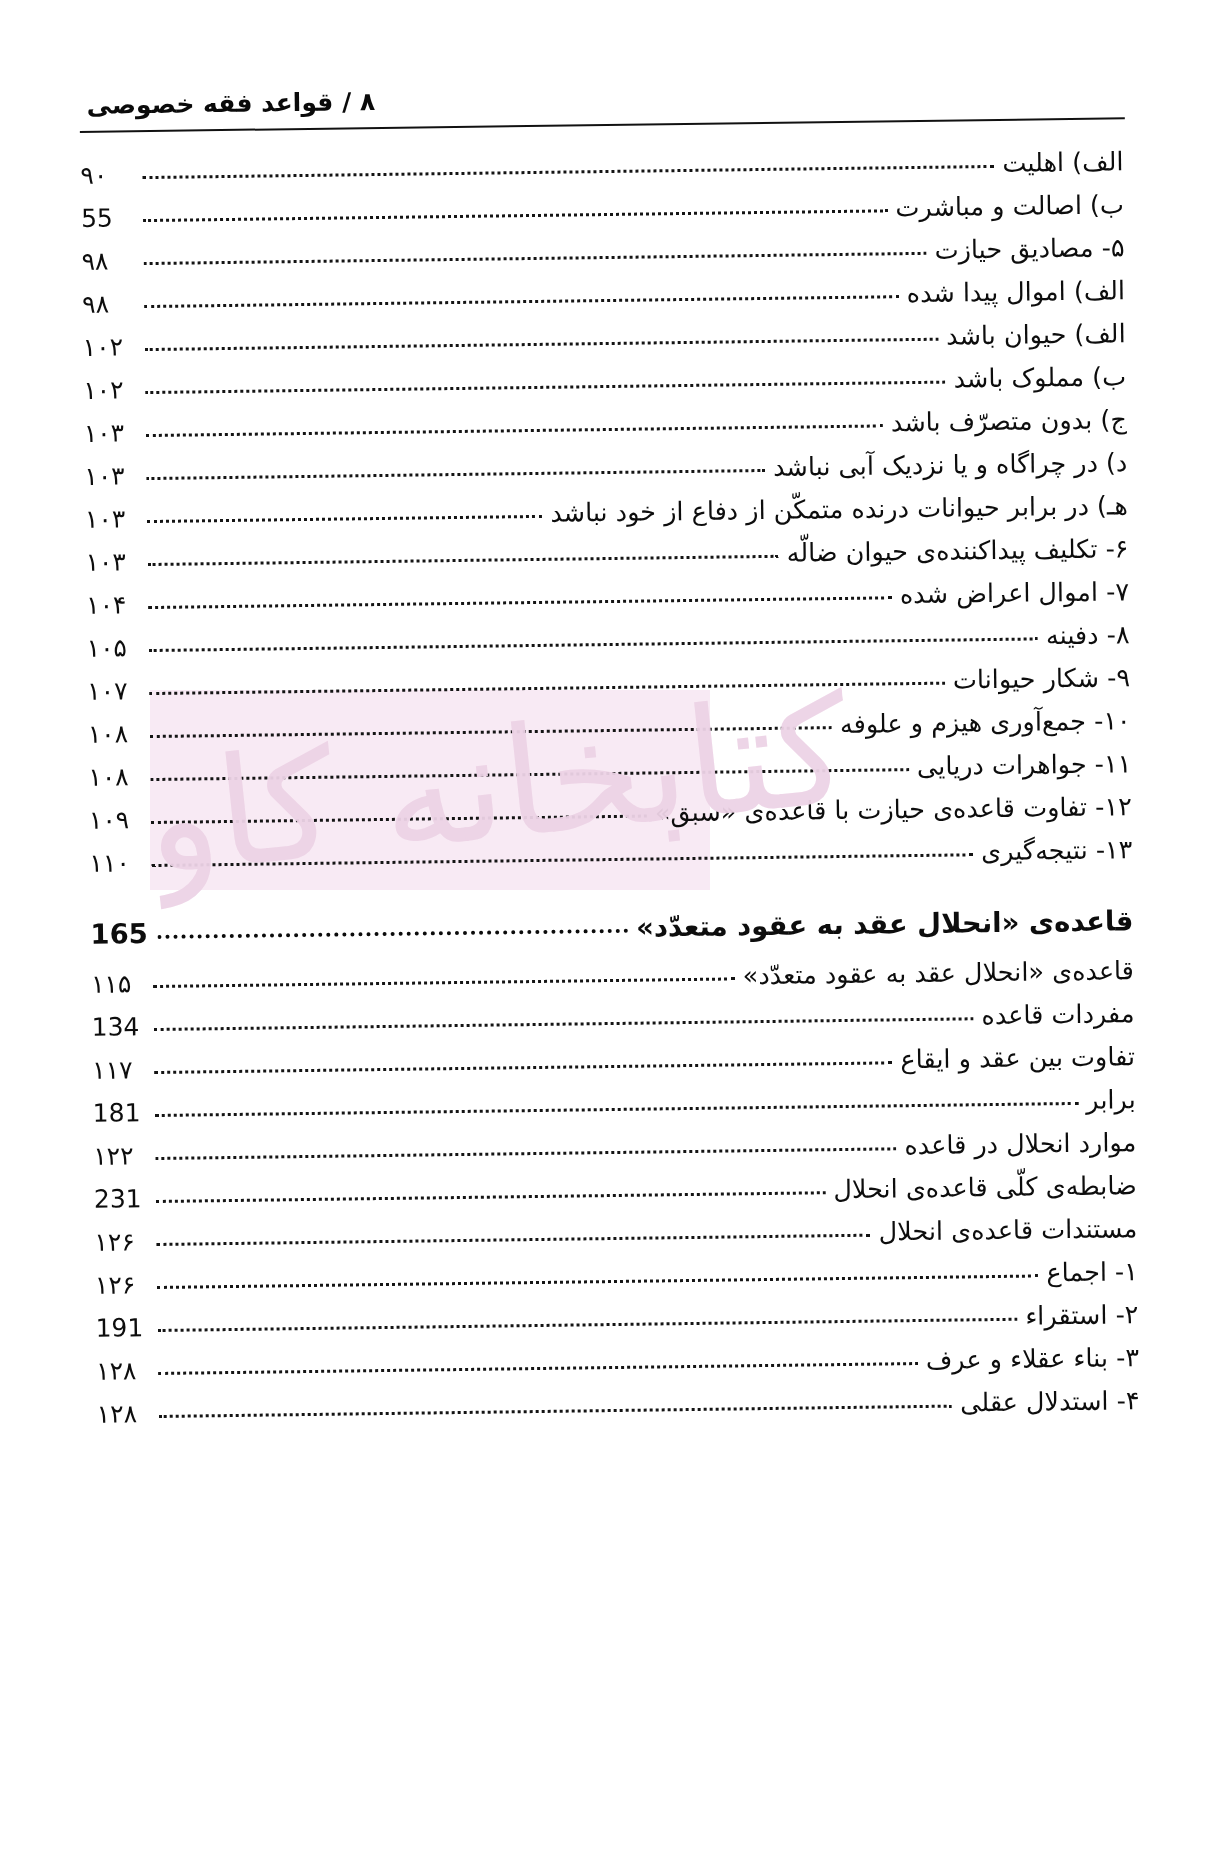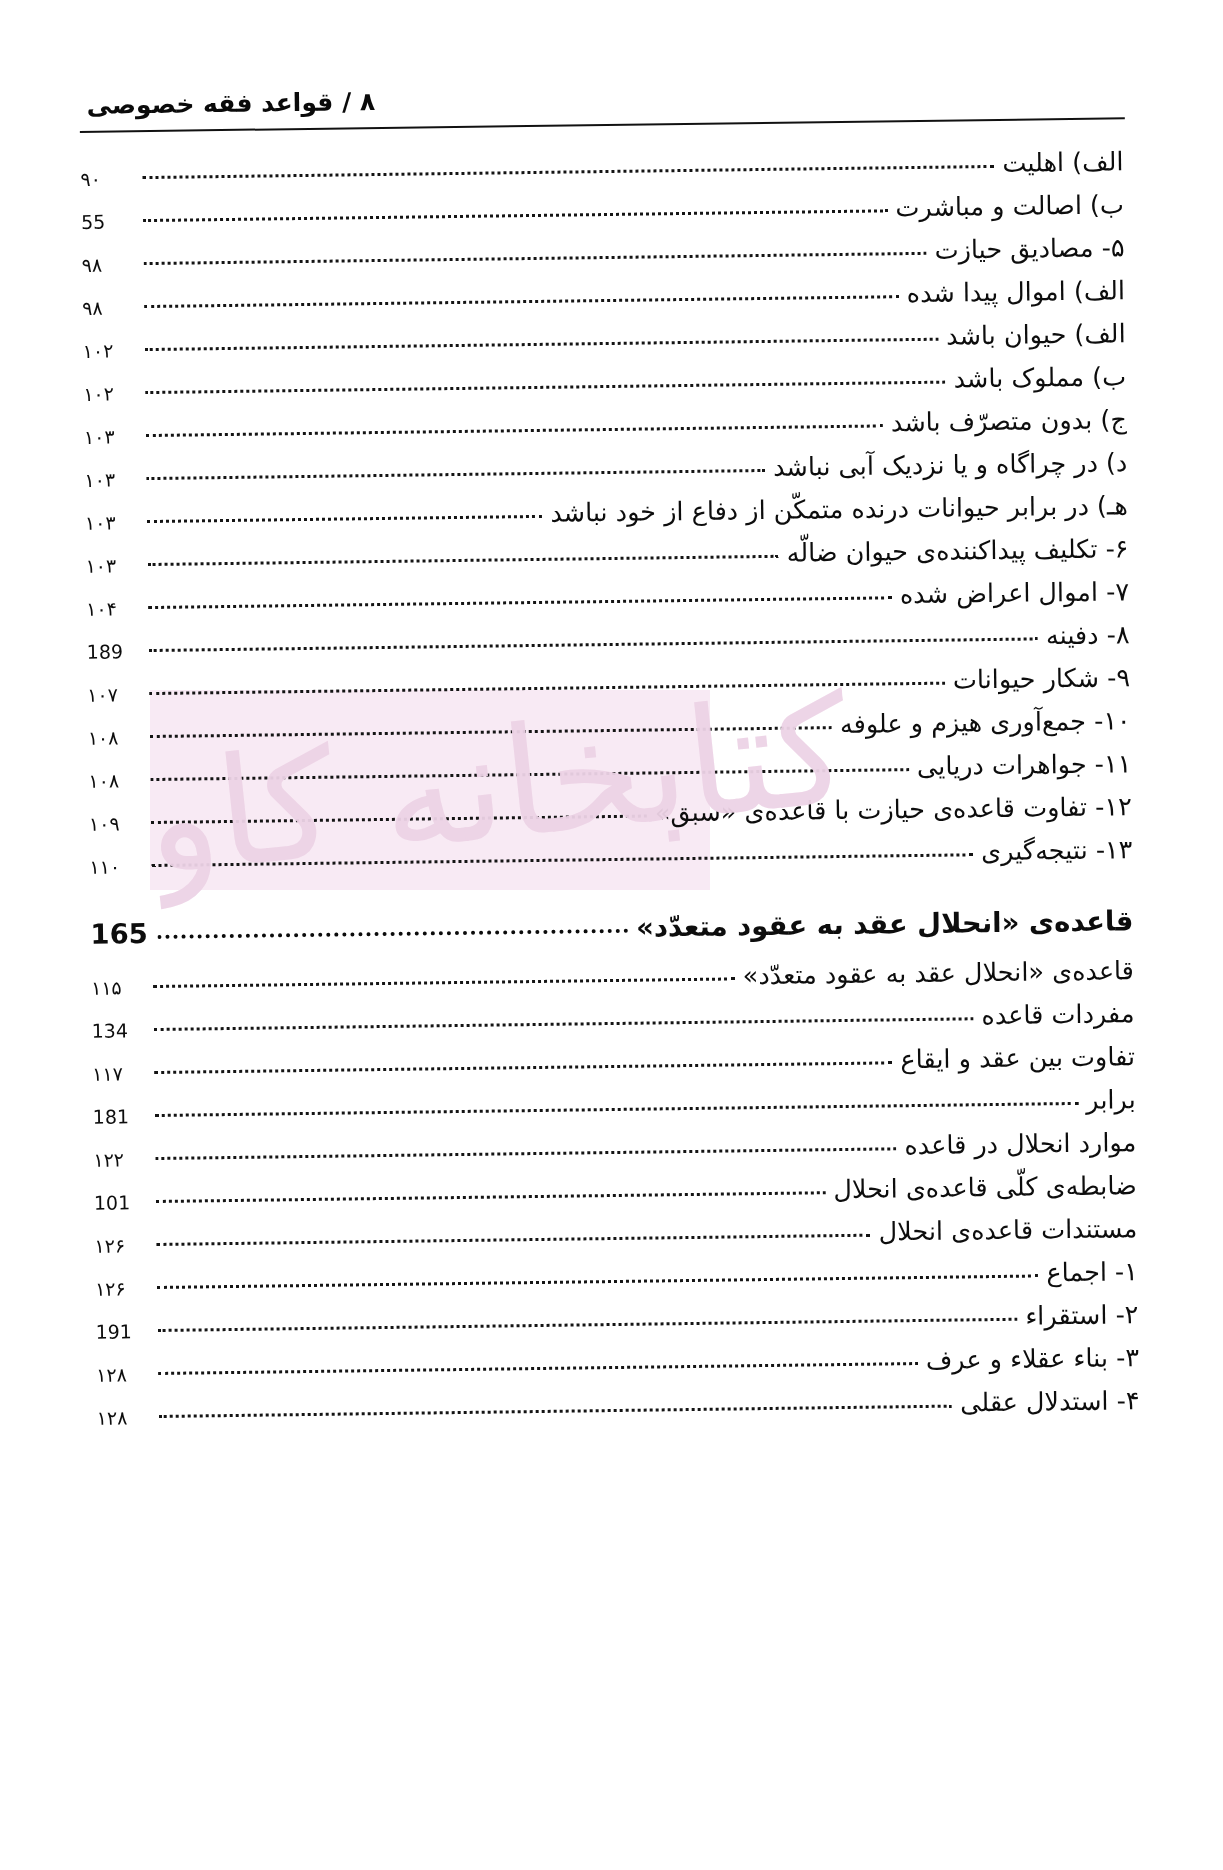--- a/index.html
+++ b/index.html
@@ -116,21 +116,21 @@
   .toc-dots::before {
     content: "";
     position: absolute;
     right: 0;
     left: 0;
     bottom: 6px;
     border-bottom: 3px dotted #141414;
   }
   .toc-page {
     flex: 0 0 auto;
-    font-size: 19px;
+    font-size: 25px;
     min-width: 52px;
     text-align: left;
     padding-right: 8px;
     white-space: nowrap;
   }
 
   
   .toc-row.heading {
     height: 58px;
     margin-top: 14px;
@@ -216,21 +216,21 @@
           <span class="toc-page">۱۰۳</span>
         </div>
         <div class="toc-row">
           <span class="toc-label">۷- اموال اعراض شده</span>
           <span class="toc-dots"></span>
           <span class="toc-page">۱۰۴</span>
         </div>
         <div class="toc-row">
           <span class="toc-label">۸- دفینه</span>
           <span class="toc-dots"></span>
-          <span class="toc-page">189</span>
+          <span class="toc-page">۱۰۵</span>
         </div>
         <div class="toc-row">
           <span class="toc-label">۹- شکار حیوانات</span>
           <span class="toc-dots"></span>
           <span class="toc-page">۱۰۷</span>
         </div>
         <div class="toc-row">
           <span class="toc-label">۱۰- جمع‌آوری هیزم و علوفه</span>
           <span class="toc-dots"></span>
           <span class="toc-page">۱۰۸</span>
@@ -276,21 +276,21 @@
           <span class="toc-page">181</span>
         </div>
         <div class="toc-row">
           <span class="toc-label">موارد انحلال در قاعده</span>
           <span class="toc-dots"></span>
           <span class="toc-page">۱۲۲</span>
         </div>
         <div class="toc-row">
           <span class="toc-label">ضابطه‌ی کلّی قاعده‌ی انحلال</span>
           <span class="toc-dots"></span>
-          <span class="toc-page">101</span>
+          <span class="toc-page">231</span>
         </div>
         <div class="toc-row">
           <span class="toc-label">مستندات قاعده‌ی انحلال</span>
           <span class="toc-dots"></span>
           <span class="toc-page">۱۲۶</span>
         </div>
         <div class="toc-row">
           <span class="toc-label">۱- اجماع</span>
           <span class="toc-dots"></span>
           <span class="toc-page">۱۲۶</span>

